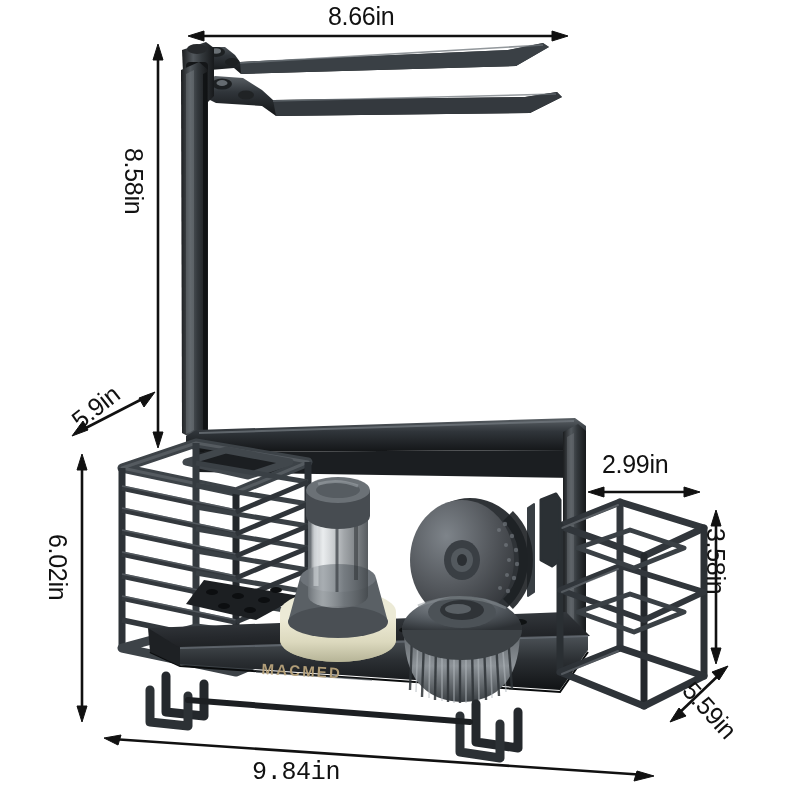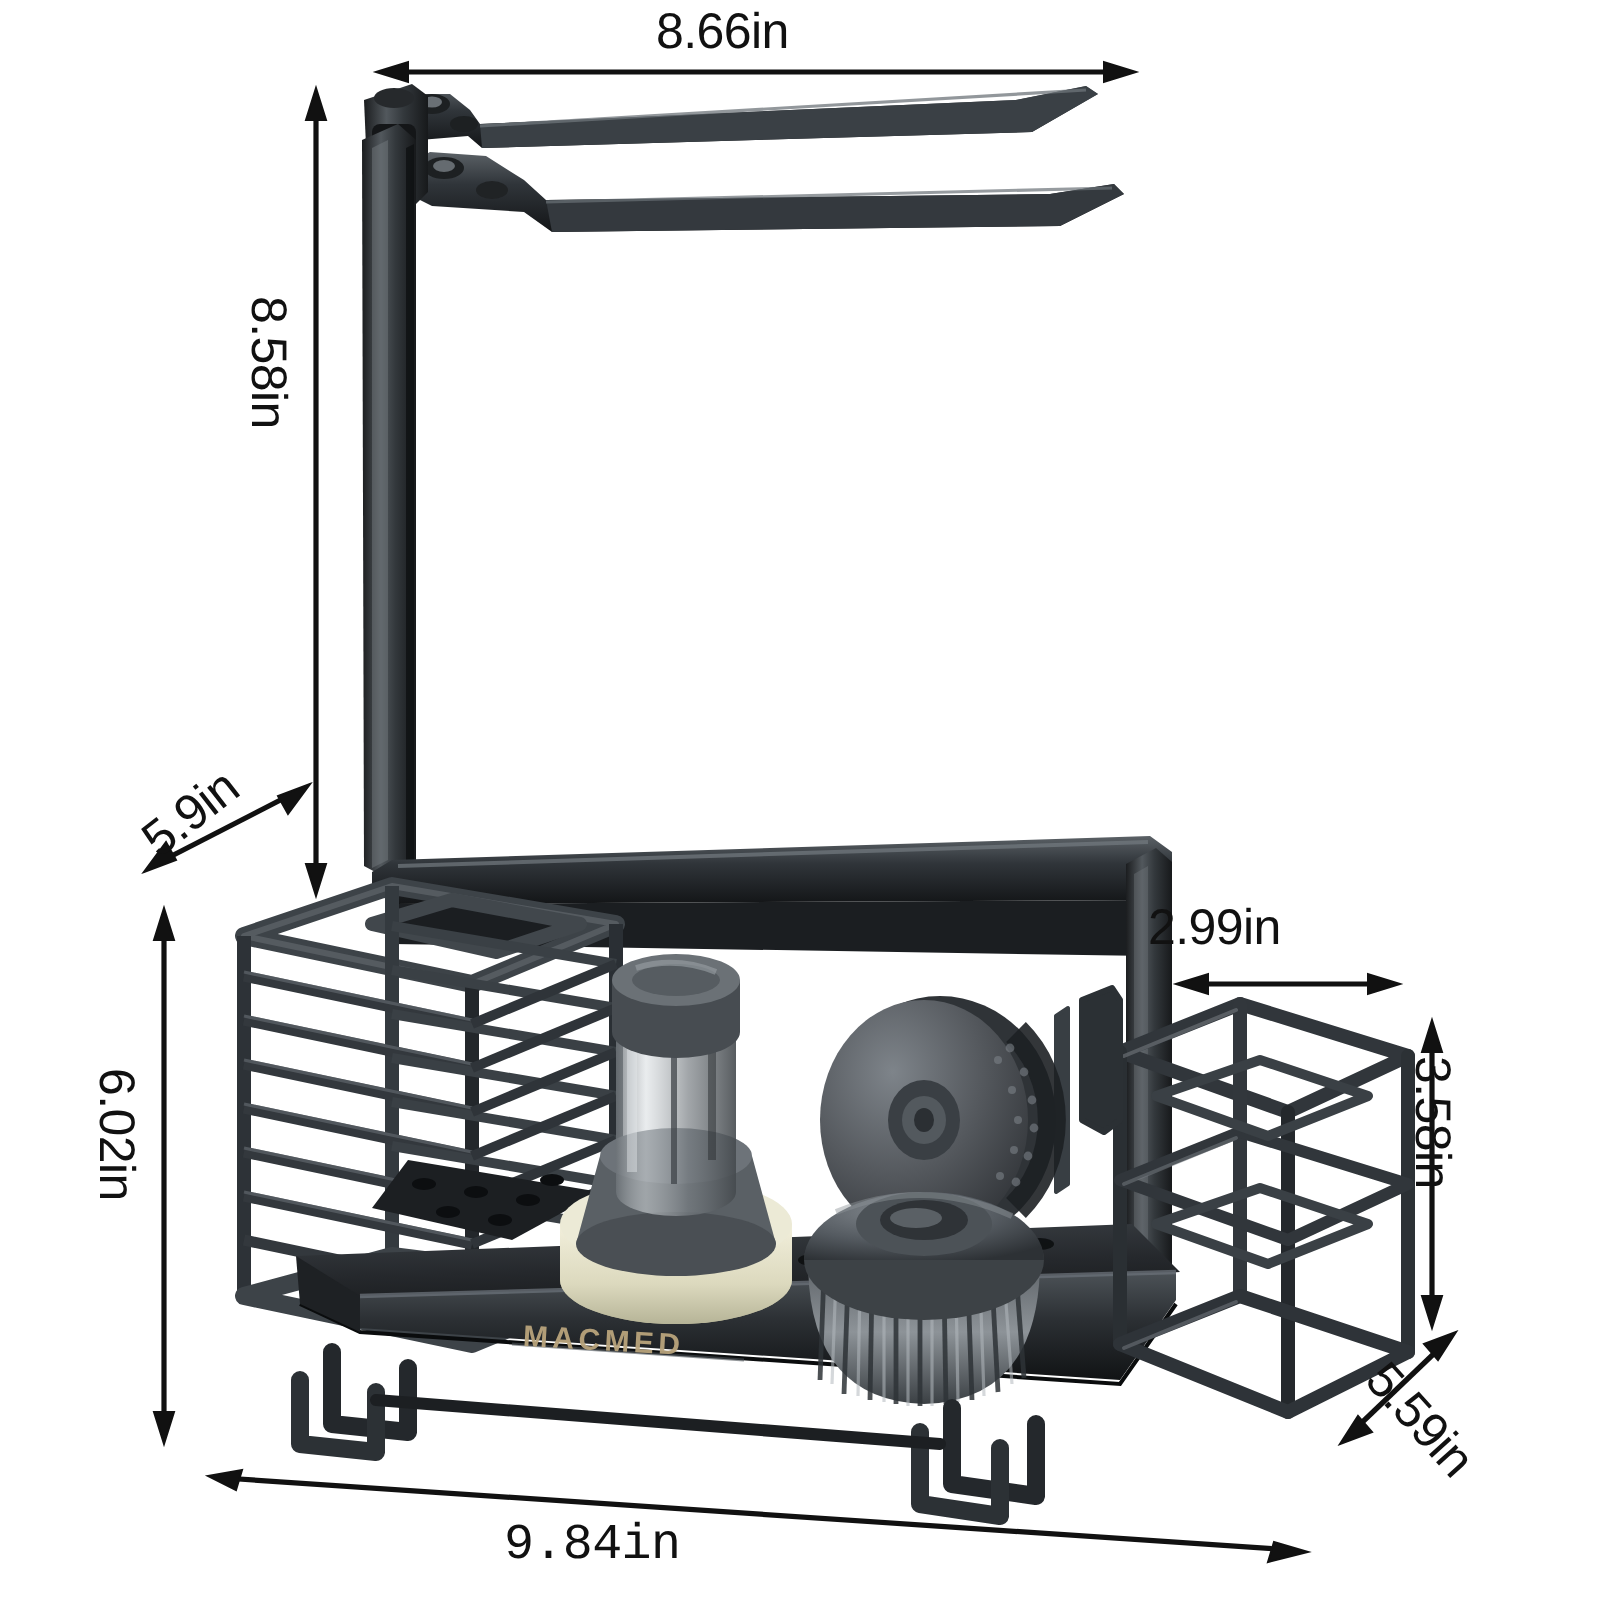--- a/index.html
+++ b/index.html
@@ -391,21 +391,21 @@
   </svg>
 
   <div class="dim-label" style="left:328px; top:2px;">8.66in</div>
 
   <div class="dim-label rot-cw" style="left:148px; top:148px;">8.58in</div>
 
   <div class="dim-label rot-diag-up" style="left:66px; top:412px;">5.9in</div>
 
   <div class="dim-label rot-cw" style="left:72px; top:534px;">6.02in</div>
 
-  <div class="dim-label" style="left:574px; top:450px;">2.99in</div>
+  <div class="dim-label" style="left:602px; top:450px;">2.99in</div>
 
   <div class="dim-label rot-cw" style="left:730px; top:528px;">3.58in</div>
 
   <div class="dim-label rot-diag-dn" style="left:698px; top:676px;">5.59in</div>
 
   <div class="dim-label" style="left:252px; top:758px;font-family:Liberation Mono, monospace;">9.84in</div>
 
   <div style="position:absolute; left:262px; top:660px; font-size:15px; font-weight:700;
               letter-spacing:2.2px; color:#b9a47c; font-family:'Liberation Sans', sans-serif;
               transform: rotate(3.2deg); transform-origin:left top; opacity:0.95;">MACMED</div>

